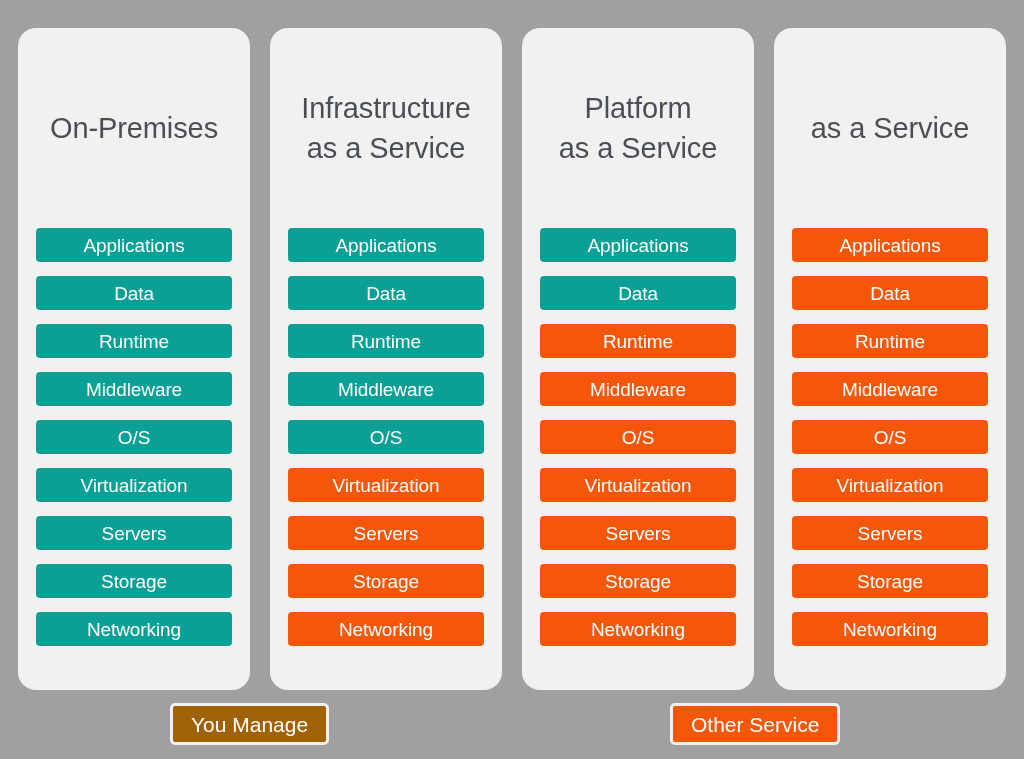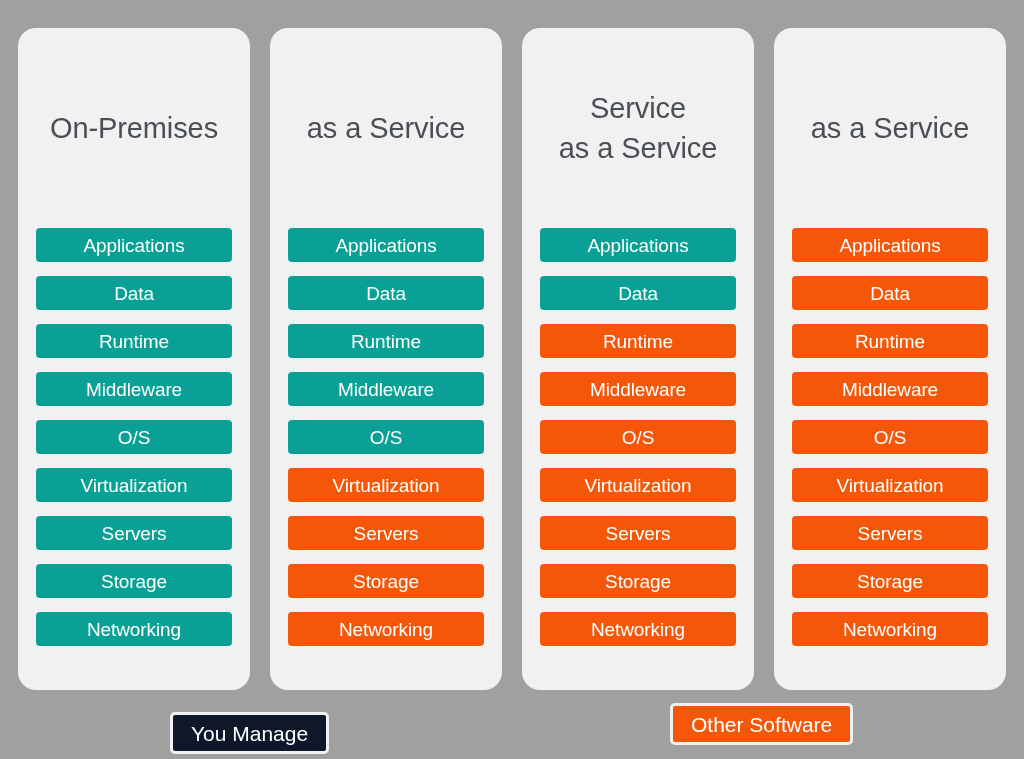--- a/index.html
+++ b/index.html
@@ -140,37 +140,38 @@
           <div class="layer-bar you" style="background: rgb(11, 160, 149);">Middleware</div>
           <div class="layer-bar you" style="background: rgb(11, 160, 149);">O/S</div>
           <div class="layer-bar you" style="background: rgb(11, 160, 149);">Virtualization</div>
           <div class="layer-bar you" style="background: rgb(11, 160, 149);">Servers</div>
           <div class="layer-bar you" style="background: rgb(11, 160, 149);">Storage</div>
           <div class="layer-bar you" style="background: rgb(11, 160, 149);">Networking</div>
         </div>
       </div>
       <div class="column-card">
         <div class="column-title">
+          <span class="title-line">Infrastructure</span>
           <span class="title-line">as a Service</span>
         </div>
         <div class="layer-stack">
           <div class="layer-bar you" style="background: rgb(11, 160, 149);">Applications</div>
           <div class="layer-bar you" style="background: rgb(11, 160, 149);">Data</div>
           <div class="layer-bar you" style="background: rgb(11, 160, 149);">Runtime</div>
           <div class="layer-bar you" style="background: rgb(11, 160, 149);">Middleware</div>
           <div class="layer-bar you" style="background: rgb(11, 160, 149);">O/S</div>
           <div class="layer-bar other" style="background: rgb(244, 87, 10);">Virtualization</div>
           <div class="layer-bar other" style="background: rgb(244, 87, 10);">Servers</div>
           <div class="layer-bar other" style="background: rgb(244, 87, 10);">Storage</div>
           <div class="layer-bar other" style="background: rgb(244, 87, 10);">Networking</div>
         </div>
       </div>
       <div class="column-card">
         <div class="column-title">
-          <span class="title-line">Service</span>
+          <span class="title-line">Platform</span>
           <span class="title-line">as a Service</span>
         </div>
         <div class="layer-stack">
           <div class="layer-bar you" style="background: rgb(11, 160, 149);">Applications</div>
           <div class="layer-bar you" style="background: rgb(11, 160, 149);">Data</div>
           <div class="layer-bar other" style="background: rgb(244, 87, 10);">Runtime</div>
           <div class="layer-bar other" style="background: rgb(244, 87, 10);">Middleware</div>
           <div class="layer-bar other" style="background: rgb(244, 87, 10);">O/S</div>
           <div class="layer-bar other" style="background: rgb(244, 87, 10);">Virtualization</div>
           <div class="layer-bar other" style="background: rgb(244, 87, 10);">Servers</div>
@@ -190,17 +191,17 @@
           <div class="layer-bar other" style="background: rgb(244, 87, 10);">O/S</div>
           <div class="layer-bar other" style="background: rgb(244, 87, 10);">Virtualization</div>
           <div class="layer-bar other" style="background: rgb(244, 87, 10);">Servers</div>
           <div class="layer-bar other" style="background: rgb(244, 87, 10);">Storage</div>
           <div class="layer-bar other" style="background: rgb(244, 87, 10);">Networking</div>
         </div>
       </div>
     </div>
 
   <div class="legend">
-    <div class="legend-chip you" style="background: #0f172a; margin-top: 9px;">You Manage</div>
-    <div class="legend-chip other" style="background: rgb(244, 87, 10);">Other Software</div>
+    <div class="legend-chip you" style="background: #a16207;">You Manage</div>
+    <div class="legend-chip other" style="background: rgb(244, 87, 10);">Other Service</div>
   </div>
 
 </div>
 
 </body></html>

